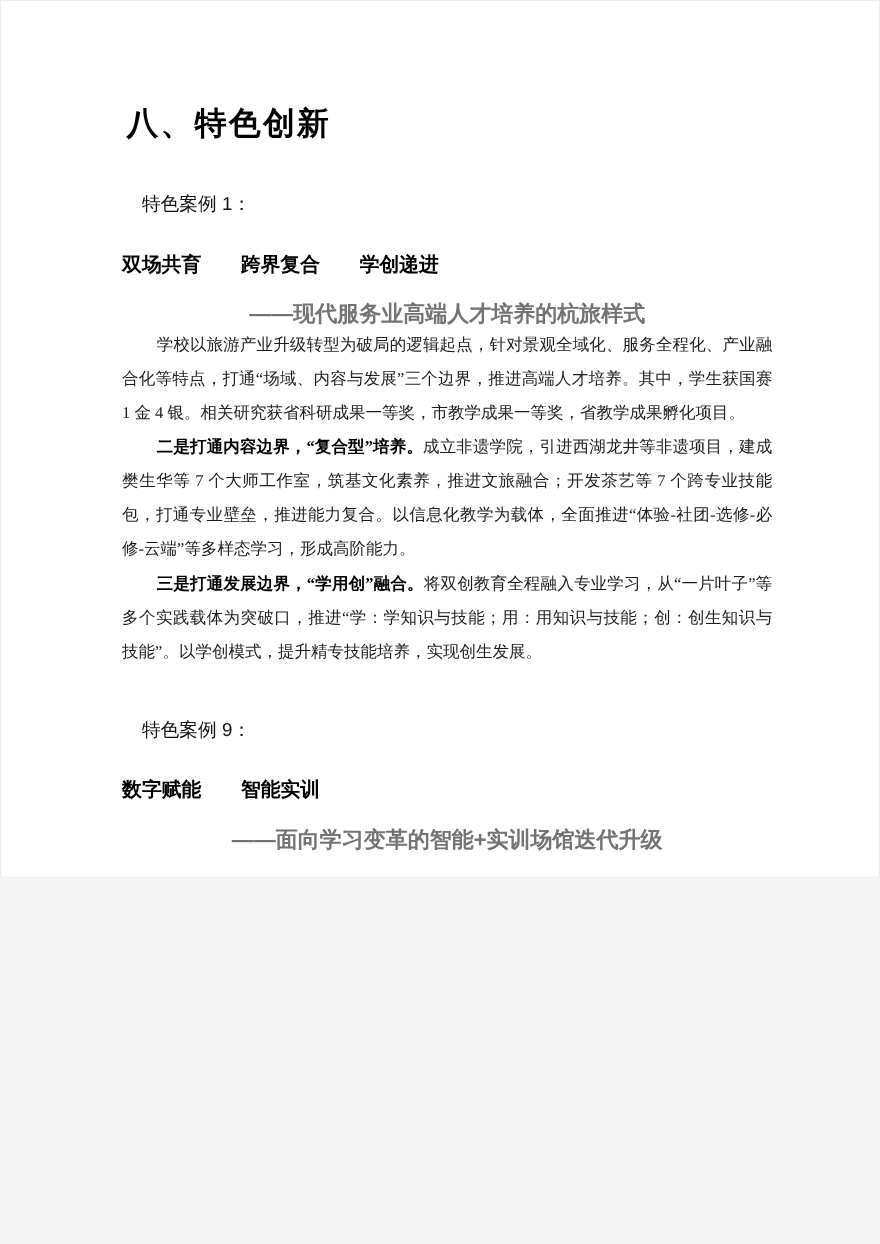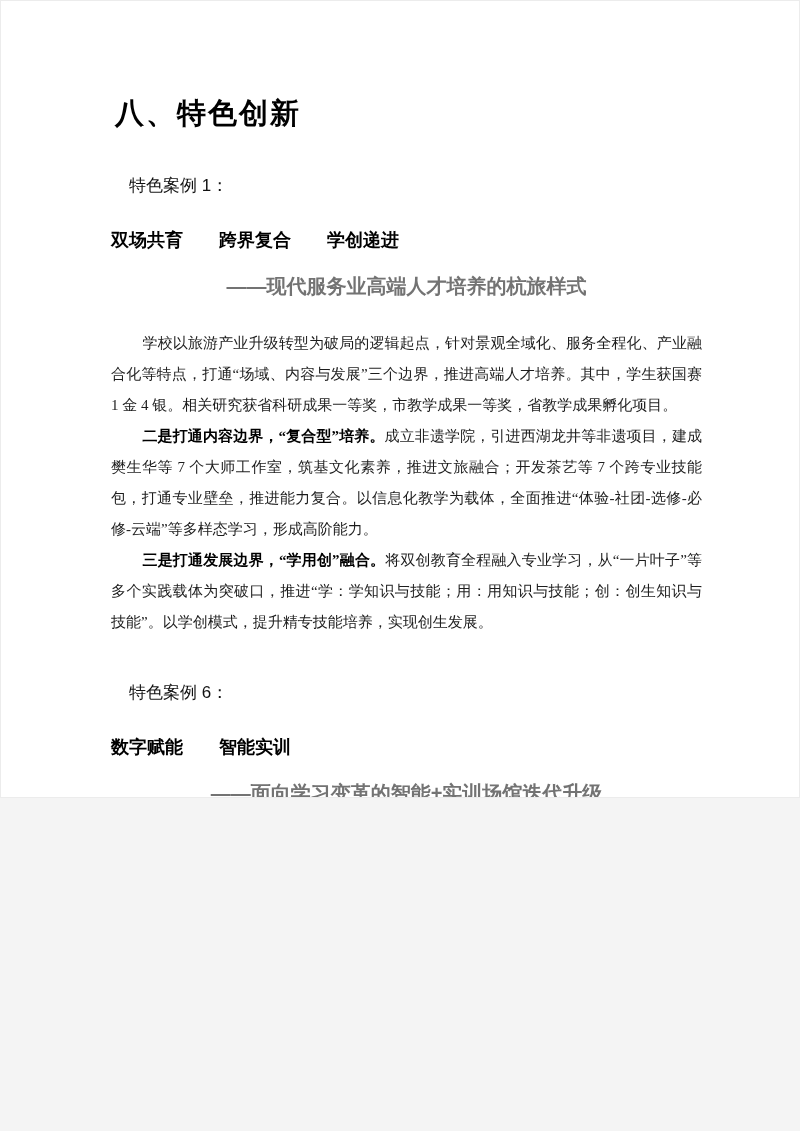--- a/index.html
+++ b/index.html
@@ -52,21 +52,21 @@
   .case-title {
     font-family: "Liberation Sans", "DejaVu Sans", sans-serif;
     font-weight: 700;
     font-size: 20px;
     line-height: 26px;
     color: #737373;
     text-align: center;
     margin-top: 21px;
   }
 
-  .body-block { margin-top: 29px; }
+  .body-block { }
 
   .body-para {
     font-size: 15px;
     line-height: 31px;
     text-align: justify;
     text-indent: 2.1em;
     color: #1c1c1c;
   }
 
   .body-para .lead {
@@ -100,21 +100,21 @@
 
   <div class="body-block">
     <p class="body-para">学校以旅游产业升级转型为破局的逻辑起点，针对景观全域化、服务全程化、产业融合化等特点，打通“场域、内容与发展”三个边界，推进高端人才培养。其中，学生获国赛 1 金 4 银。相关研究获省科研成果一等奖，市教学成果一等奖，省教学成果孵化项目。</p>
 
 
     <p class="body-para"><strong class="lead">二是打通内容边界，“复合型”培养。</strong><span>成立非遗学院，引进西湖龙井等非遗项目，建成樊生华等 7 个大师工作室，筑基文化素养，推进文旅融合；开发茶艺等 7 个跨专业技能包，打通专业壁垒，推进能力复合。以信息化教学为载体，全面推进“体验-社团-选修-必修-云端”等多样态学习，形成高阶能力。</span></p>
 
     <p class="body-para"><strong class="lead">三是打通发展边界，“学用创”融合。</strong><span>将双创教育全程融入专业学习，从“一片叶子”等多个实践载体为突破口，推进“学：学知识与技能；用：用知识与技能；创：创生知识与技能”。以学创模式，提升精专技能培养，实现创生发展。</span></p>
   </div>
 
-  <div class="case-label second">特色案例 6：</div>
+  <div class="case-label second">特色案例 9：</div>
 
   <h2 class="case-subtitle">数字赋能　　智能实训</h2>
 
   <h2 class="case-title">——面向学习变革的智能+实训场馆迭代升级</h2>
 
 
   <div class="page-number">46</div>
 
 </div>
 

